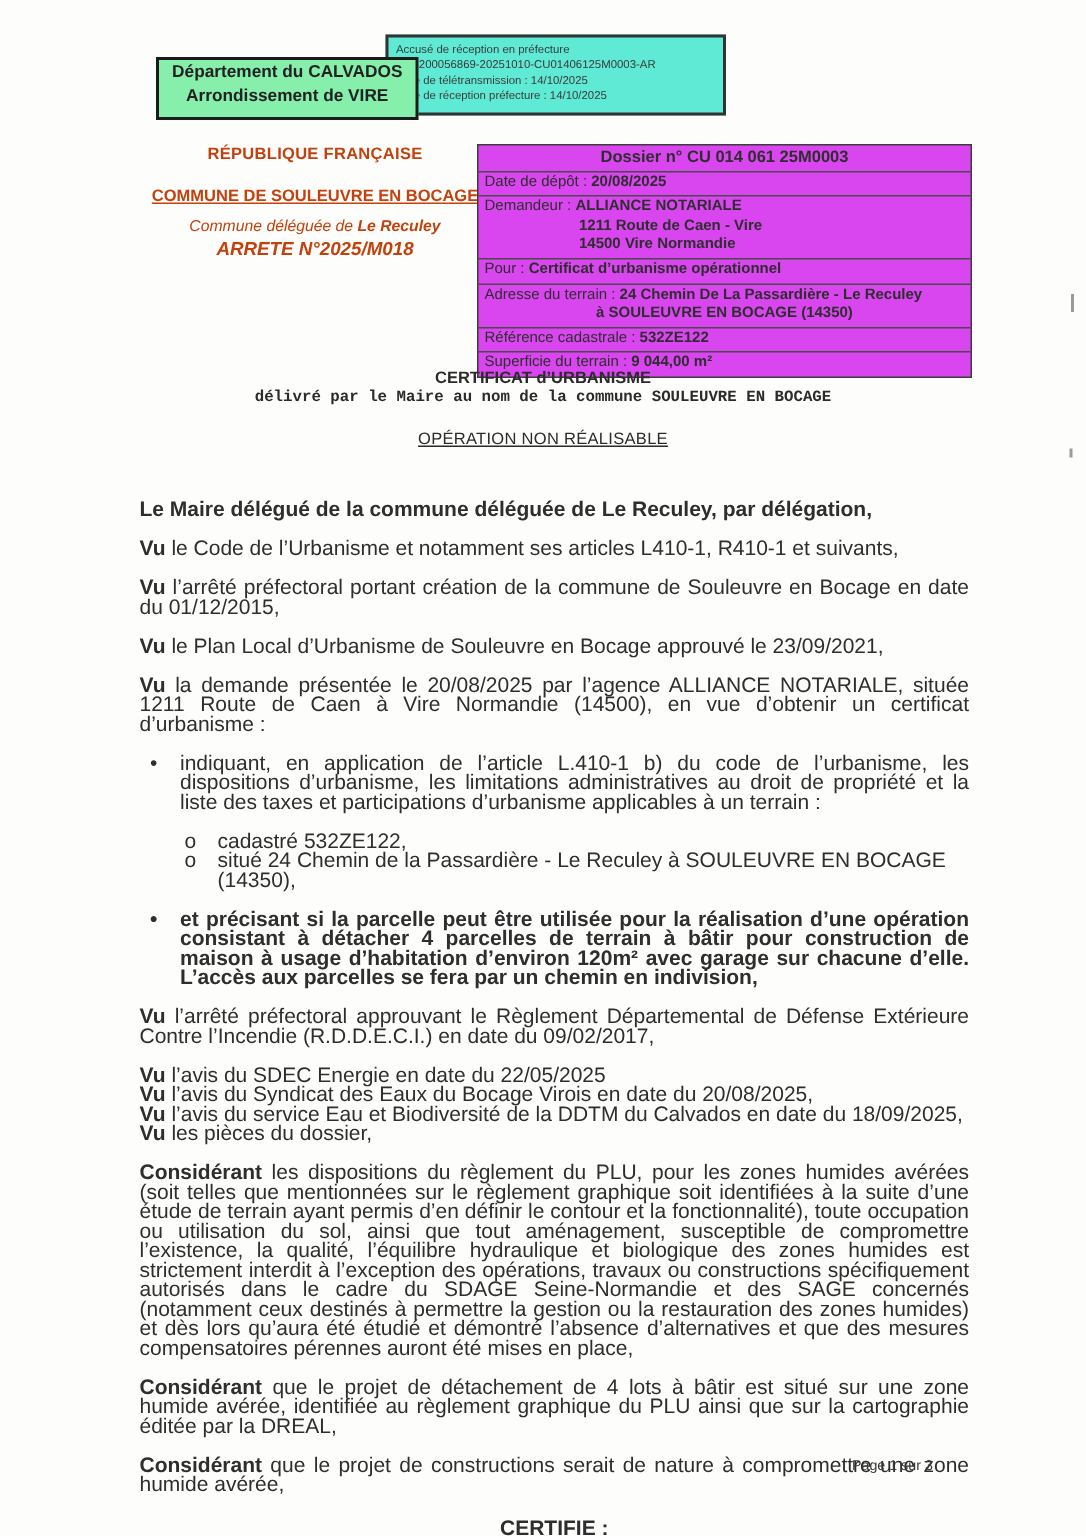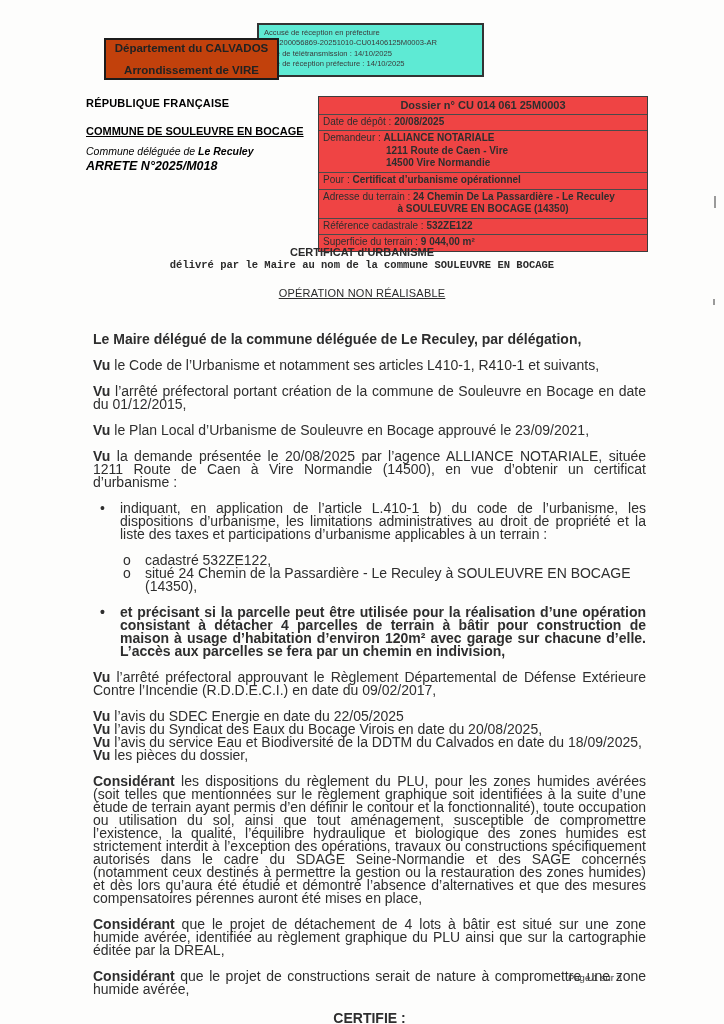--- a/index.html
+++ b/index.html
@@ -9,43 +9,43 @@
     width:724px;height:1024px;
     margin:0 auto;
     background:#fdfdfc;
     color:#2b2b2b;
     font-family:"Liberation Sans", sans-serif;
     overflow:hidden;
   }
   
   .dept-box{
     position:absolute;left:104px;top:38px;width:171px;height:38px;
-    border:2px solid #1c1c1c;background:#c2410c;z-index:2;
-    display:flex;flex-direction:column;justify-content:space-between;align-items:center;
+    border:2px solid #1c1c1c;background:#86efac;z-index:2;
+    display:flex;flex-direction:column;justify-content:flex-start;align-items:center;
     font-size:11.5px;font-weight:600;line-height:16px;text-align:center;color:#222;
   }
   .reception-box{
     position:absolute;left:257px;top:23px;width:213px;height:44px;
     border:2px solid #333;background:#5eead4;
     padding:3px 5px;
     font-size:7.6px;line-height:10.4px;color:#3a3a3a;
   }
   
   .header-left{
     position:absolute;left:86px;top:97px;width:248px;
-    color:#000000;
+    text-align:center;color:#c2410c;
   }
   .header-left .republic{font-weight:bold;font-size:11px;margin-bottom:16px;letter-spacing:.2px;}
   .header-left .commune{font-weight:bold;font-size:11px;text-decoration:underline;margin-bottom:8px;}
   .header-left .delegated{font-style:italic;font-size:10.5px;margin-bottom:2px;}
   .header-left .arrete{font-weight:bold;font-style:italic;font-size:12.5px;}
   
   .dossier-table{
     position:absolute;left:318px;top:96px;width:330px;
-    border:1px solid #3c3c3c;background:#ef4444;
+    border:1px solid #3c3c3c;background:#d946ef;
     font-size:10px;line-height:12.6px;color:#2e2e2e;
     box-sizing:border-box;
   }
   .trow{padding:1px 4px 2px 4px;border-top:1px solid #4a4a4a;}
   .trow:first-child{border-top:none;}
   .trow.title{text-align:center;font-size:11px;padding:2px 4px;}
   .trow .indent{padding-left:63px;}
   .trow .center{text-align:center;}
   
   .titles{

